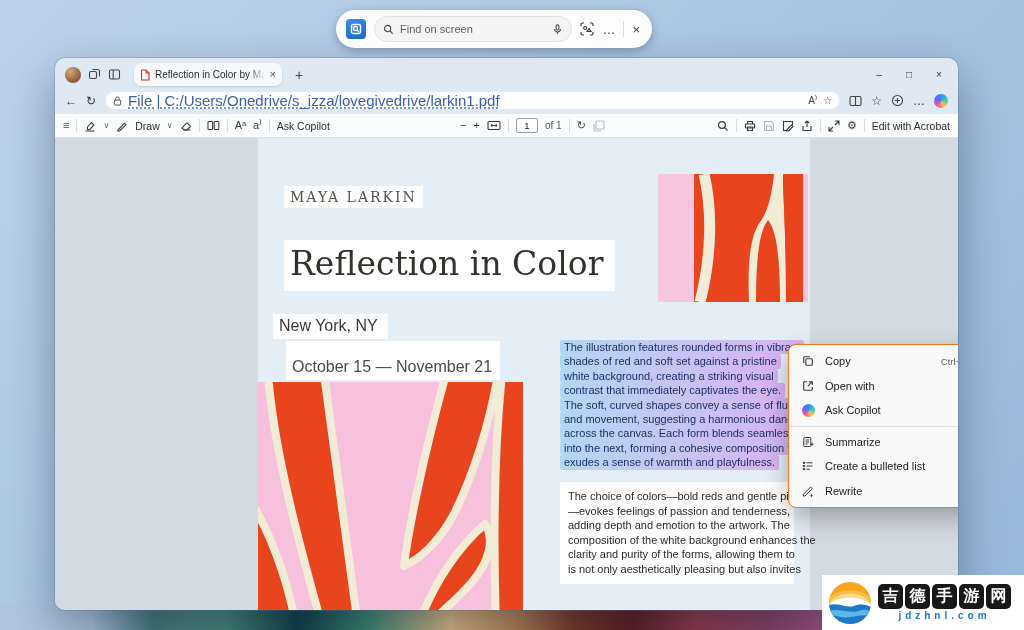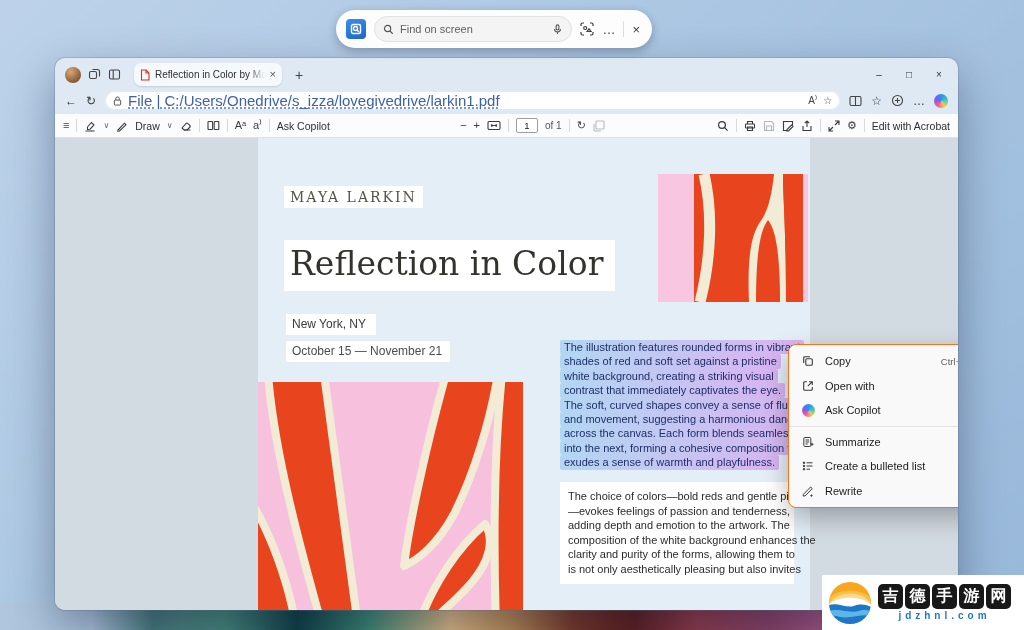--- a/index.html
+++ b/index.html
@@ -77,24 +77,24 @@
 
   
   .viewer { flex:1; position:relative; background:#d3dbe2; overflow:hidden; }
   .page { position:absolute; left:203px; top:-4px; width:552px; height:600px; background:#e4eef7; }
 
   .whitebox { background:#fff; width:fit-content; }
   .author { position:absolute; left:26px; top:52px; padding:3px 6px;
     font-family:"DejaVu Serif",serif; font-size:14px; letter-spacing:2px; color:#55534a; }
   .doctitle { position:absolute; left:26px; top:106px; padding:4px 12px 8px 6px;
     font-family:"DejaVu Serif",serif; font-size:33px; color:#34322d; }
-  .location { position:absolute; left:28px; top:180px; padding:3px 10px 4px 6px;
-    font-size:12px; color:#3a3a3a; }
-  .dates { position:absolute; left:28px; top:207px; padding:3px 8px 4px 6px;
-    font-size:12px; color:#4c4c4c; }
+  .location { position:absolute; left:15px; top:180px; padding:3px 10px 4px 6px;
+    font-size:16px; color:#3a3a3a; }
+  .dates { position:absolute; left:28px; top:207px; padding:17px 8px 4px 6px;
+    font-size:16px; color:#4c4c4c; }
 
   .art-right { position:absolute; left:400px; top:40px; width:150px; height:128px; }
   .art-left  { position:absolute; left:0px;  top:248px; width:265px; height:240px; }
 
   .hl-para { position:absolute; left:302px; top:206px; }
   .hl-line { display:table; font-size:11px; line-height:12.4px; color:#1e2f66;
     background:linear-gradient(90deg,#b2d7f3,#d9b3f1); border-radius:2px;
     padding:1px 4px; margin-bottom:0px; white-space:nowrap; }
   .para2 { position:absolute; left:302px; top:348px; width:234px; background:#fff;
     padding:7px 8px; }

